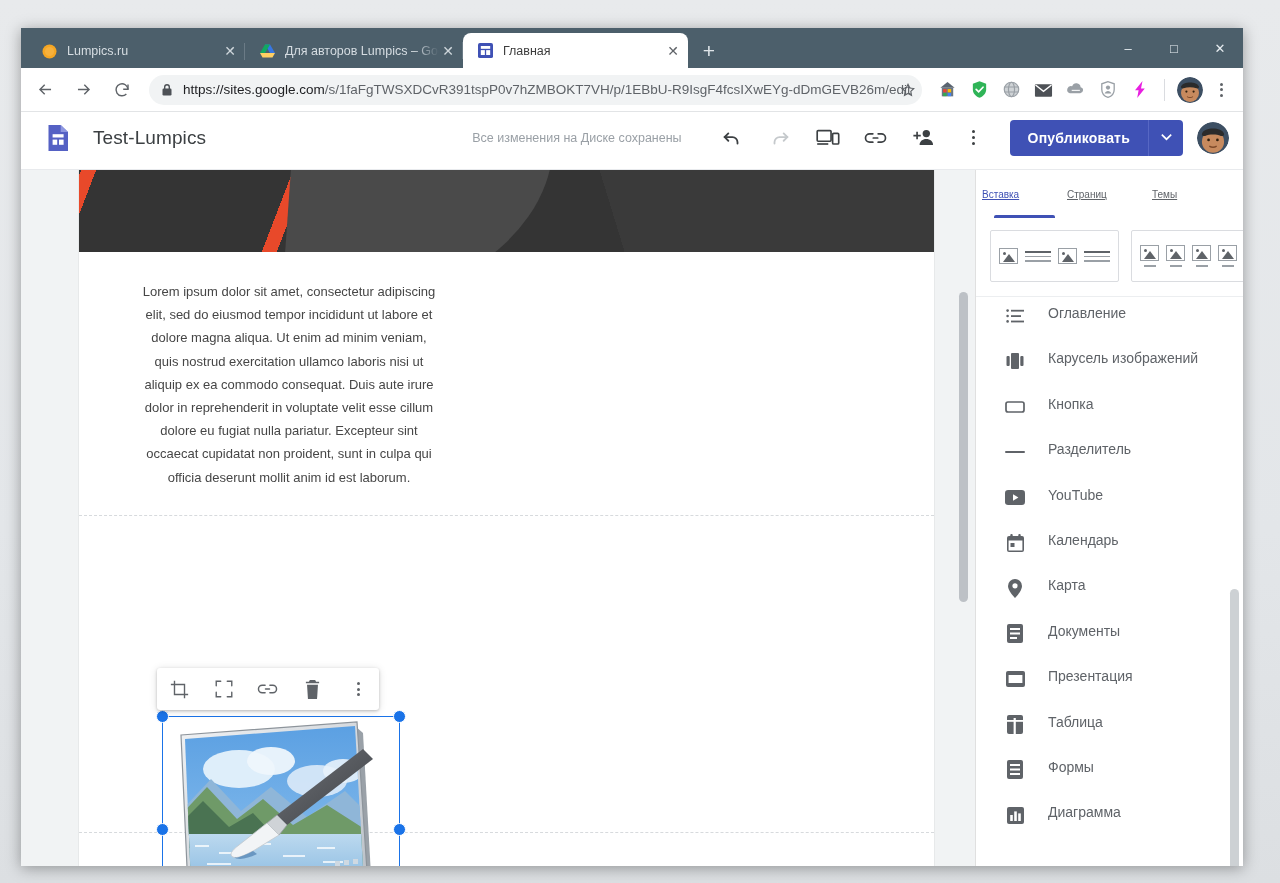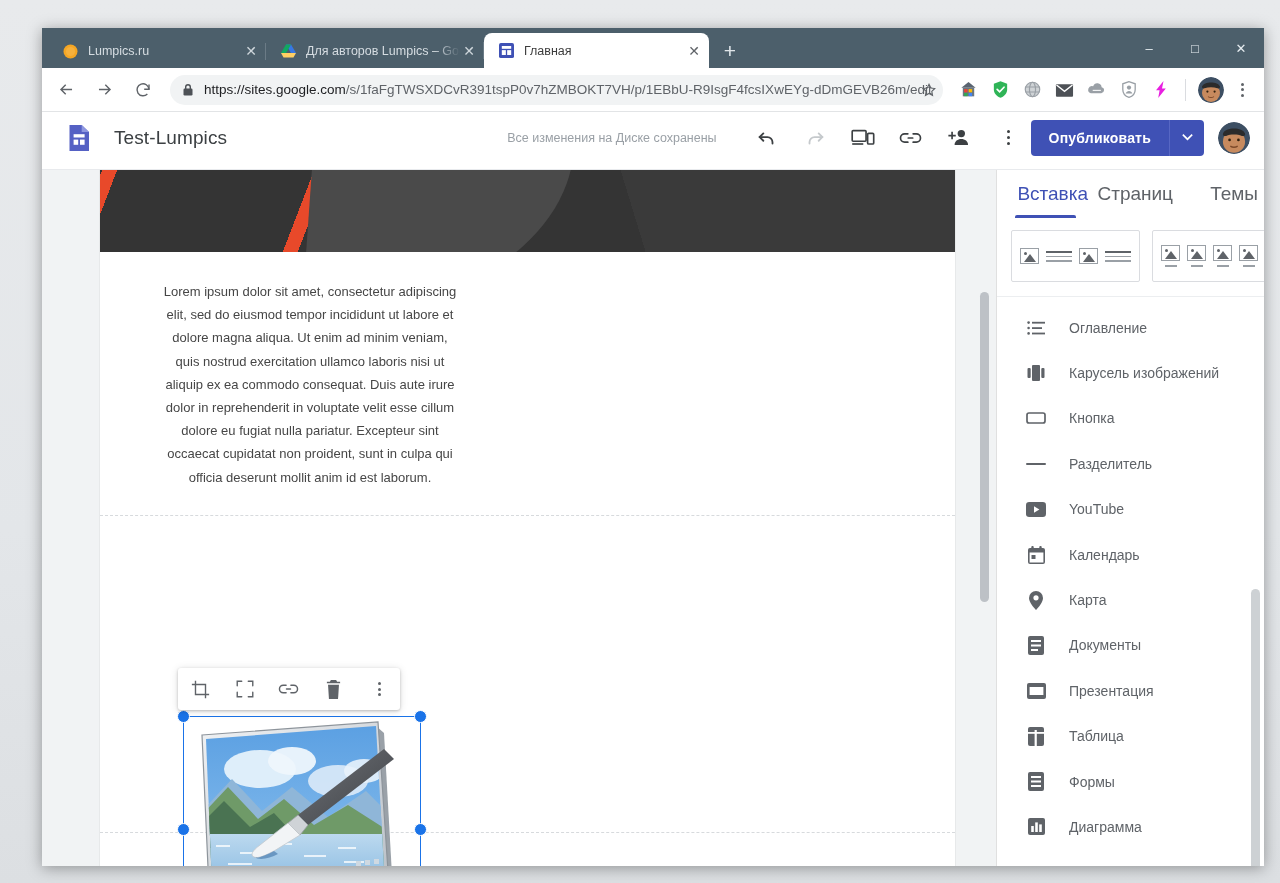--- a/index.html
+++ b/index.html
@@ -12,21 +12,21 @@
 
   
   #desktop {
     position: absolute; inset: 0;
     background: linear-gradient(180deg,#e8eaec 0%,#e3e6e9 60%,#dcdfe2 100%);
   }
 
   
   #browser {
     position: absolute;
-    left: 42px; top: 28px;
+    left: 21px; top: 28px;
     width: 1222px; height: 838px;
     background: #fff;
     box-shadow: 0 2px 14px rgba(0,0,0,.35);
     overflow: hidden;
   }
 
   
   .tabstrip {
     position: relative;
     height: 40px;
@@ -145,21 +145,21 @@
     margin-left: auto; margin-right: 26px;
     font-size: 12.5px; color:#9aa0a6;
   }
   .tbtn {
     width: 42px; height:42px; margin:0 3px;
     display:flex;align-items:center;justify-content:center;
     color:#3c4043; border-radius:50%;
   }
   .tbtn.disabled { color:#c5c9cc; }
   .publish {
-    margin-left: 0; height: 36px;
+    margin-left: 14px; height: 36px;
     background:#3f51b5; color:#fff;
     border-radius: 4px; display:flex; align-items:center;
     font-size: 14px; font-weight:700; letter-spacing:.2px;
   }
   .publish .label { padding: 0 18px; }
   .publish .sep { width:1px;height:36px;background:#5767c4; }
   .publish .caret { width:34px;display:flex;align-items:center;justify-content:center; }
   .hdr-avatar { width:32px;height:32px;border-radius:50%;margin-left:14px;overflow:hidden;flex:0 0 32px;}
 
   
@@ -241,22 +241,22 @@
 
   
   .rpanel {
     width: 268px; flex:0 0 268px;
     background:#fff; position:relative;
     border-left:1px solid #e0e0e0;
     display:flex; flex-direction:column;
   }
   .rtabs { display:flex; height:48px; padding: 0 6px; }
   .rtab {
-    flex:1 1 0; display:flex;align-items:center;justify-content:flex-end;
-    font-size:19px; color:#5f6368; position:relative;
+    flex:1 1 0; display:flex;align-items:center;justify-content:flex-start;
+    font-size:10px; color:#5f6368; position:relative;text-decoration:underline;
   }
   .rtab.active { color:#3f51b5; font-weight:400; }
   .rtab.active::after {
     content:""; position:absolute; left:12px; right:12px; bottom:0;
     height:3px; background:#3f51b5; border-radius:2px 2px 0 0;
   }
   .layouts {
     display:flex; gap:12px; padding: 12px 14px 14px 14px;
     border-bottom:1px solid #eceef0;
   }
@@ -281,21 +281,21 @@
     content:""; position:absolute; left:2.5px; top:2.5px;
     width:3px;height:3px;border-radius:50%;background:#5f6368;
   }
   .lines { display:flex;flex-direction:column;gap:3px; width:26px; }
   .lines span { height:1.5px;background:#9aa0a6;display:block; }
   .lines span:first-child{height:2px;background:#5f6368;}
   .capt { width:12px;height:2px;background:#9aa0a6;margin-top:4px; }
   .col { display:flex;flex-direction:column;align-items:center; }
 
   .insertlist { flex:1 1 auto; overflow:hidden; padding-top: 8px; position:relative;}
-  .irow { height: 45.4px; display:flex; align-items:center; padding-left: 28px; }
+  .irow { height: 45.4px; display:flex; align-items:flex-start; padding-left: 28px; }
   .irow .ico {
     width:22px;height:22px;flex:0 0 22px;margin-right:22px;
     display:flex;align-items:center;justify-content:center;color:#5f6368;
   }
   .irow .lbl { font-size:14px; color:#5f6368; }
   .rscroll {
     position:absolute; right:4px; top:292px;
     width:9px; height: 395px; border-radius:5px; background:#cdd1d4;
   }
 

